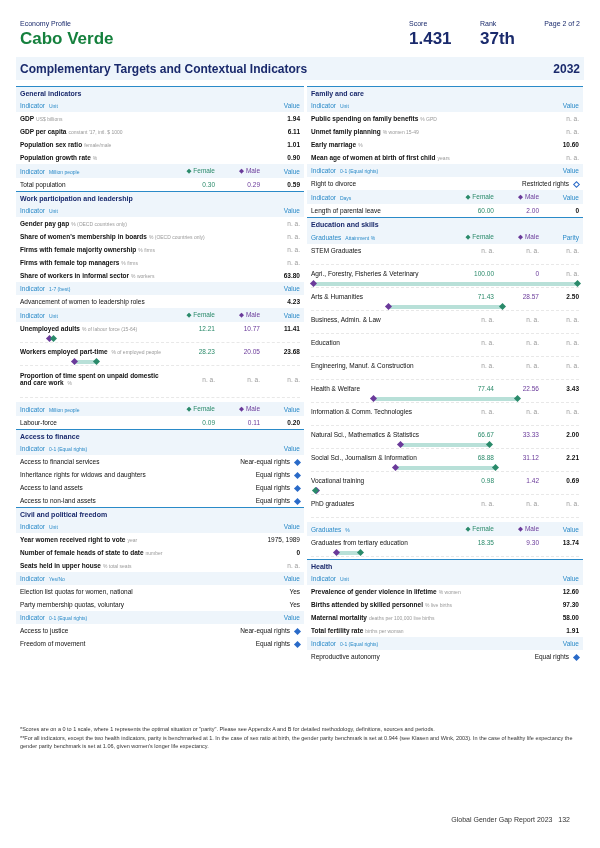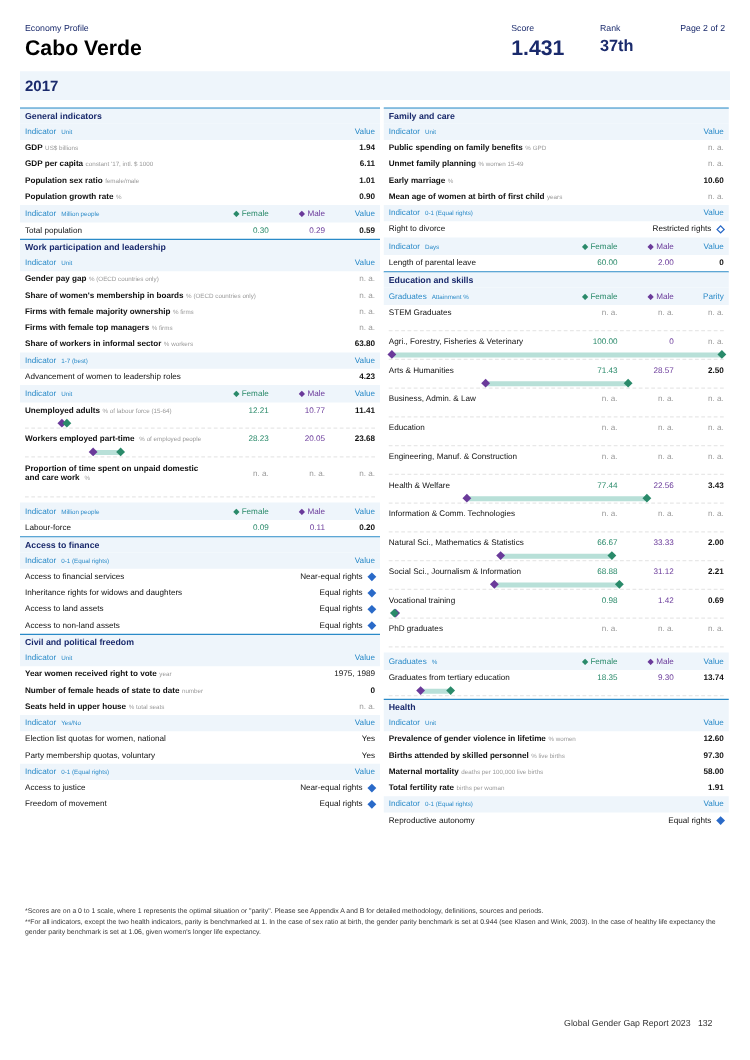--- a/index.html
+++ b/index.html
@@ -1,23 +1,23 @@
 <!DOCTYPE html>
 <html><head>
 <meta charset="utf-8">
 <style>
 *{box-sizing:border-box;margin:0;padding:0}
 body{width:600px;height:848px;background:#fff;font-family:"Liberation Sans",sans-serif;color:#111;position:relative;overflow:hidden}
 .hdr{position:absolute;left:20px;top:20px;width:560px;height:30px}
 .hdr .ep{position:absolute;left:0;top:0;font-size:7px;color:#1a2a6c}
-.hdr .cn{position:absolute;left:0;top:9px;font-size:17px;font-weight:bold;color:#000000}
+.hdr .cn{position:absolute;left:0;top:9px;font-size:17px;font-weight:bold;color:#15803d}
 .hdr .sl{position:absolute;left:389px;top:0;font-size:7px;color:#1a2a6c}
 .hdr .sv{position:absolute;left:389px;top:9px;font-size:17px;font-weight:bold;color:#1a2a6c}
 .hdr .rl{position:absolute;left:460px;top:0;font-size:7px;color:#1a2a6c}
-.hdr .rv{position:absolute;left:460px;top:9px;font-size:13px;font-weight:bold;color:#1a2a6c}
+.hdr .rv{position:absolute;left:460px;top:9px;font-size:17px;font-weight:bold;color:#1a2a6c}
 .hdr .pg{position:absolute;right:0;top:0;font-size:7px;color:#1a2a6c}
 .banner{position:absolute;left:16px;top:57px;width:568px;height:23px;background:#eef5fb;display:flex;justify-content:space-between;align-items:center;padding:0 4px}
 .banner span{font-size:12px;font-weight:bold;color:#1a2a6c}
 .col{position:absolute;top:86px;width:288px}
 .col.l{left:16px}.col.r{left:307px;width:276px}
 .sec{border-top:1.5px solid #2a8ac8}
 .st{background:#eef5fb;font-size:7px;font-weight:bold;color:#1a2a6c;padding:3px 4px 2px}
 .ih{background:#eef5fb;display:flex;font-size:6.5px;color:#2a8ac8;padding:3px 4px;align-items:center}
 .ih .n{flex:1}.ih .u{font-size:5px;margin-left:4px}
 .ih .f,.ih .m,.ih .v{text-align:right}
@@ -44,21 +44,22 @@
 <div class="hdr">
  <div class="ep">Economy Profile</div>
  <div class="cn">Cabo Verde</div>
  <div class="sl">Score</div>
  <div class="sv">1.431</div>
  <div class="rl">Rank</div>
  <div class="rv">37th</div>
  <div class="pg">Page 2 of 2</div>
 </div>
 <div class="banner">
- <span>2017</span>
+ <span>Complementary Targets and Contextual Indicators</span>
+ <span>2032</span>
 </div>
 
 <div class="col l">
  <div class="sec">
   <div class="st">General indicators</div>
   <div class="ih">
         <span class="n"><span>Indicator</span><span class="u">Unit</span></span>
         <span class="v">Value</span>
       </div>
   <div class="row">

